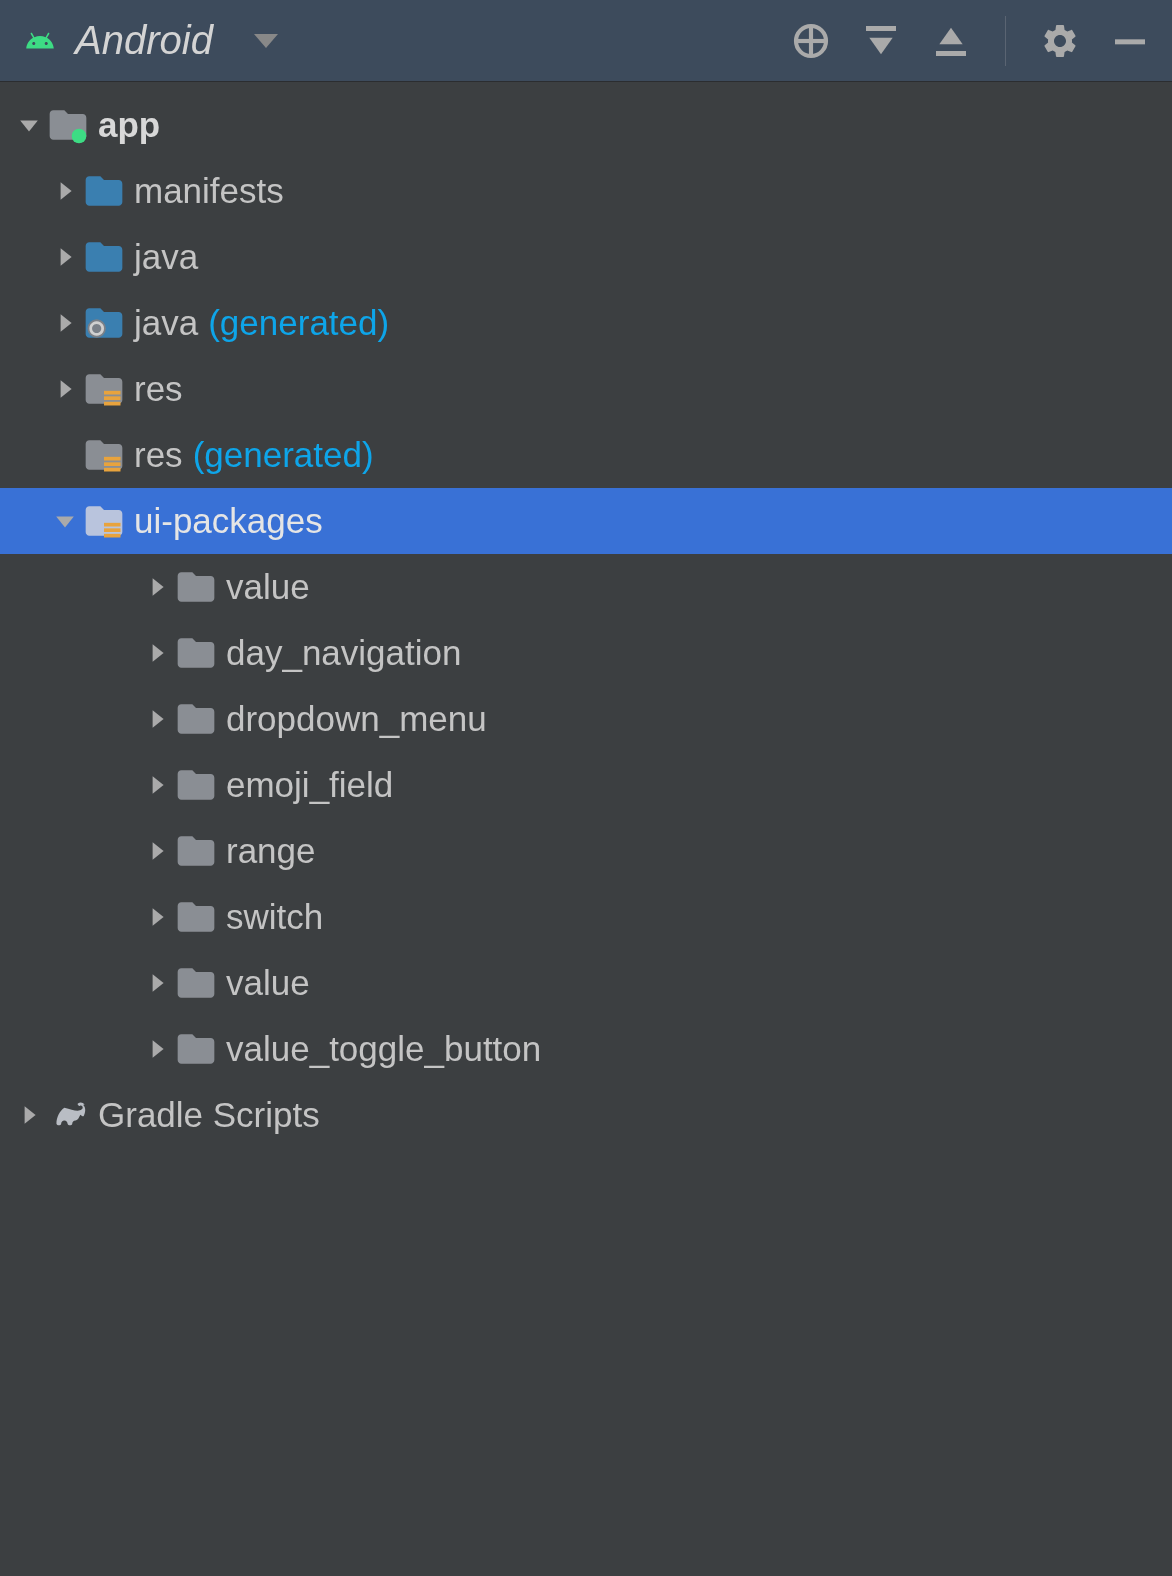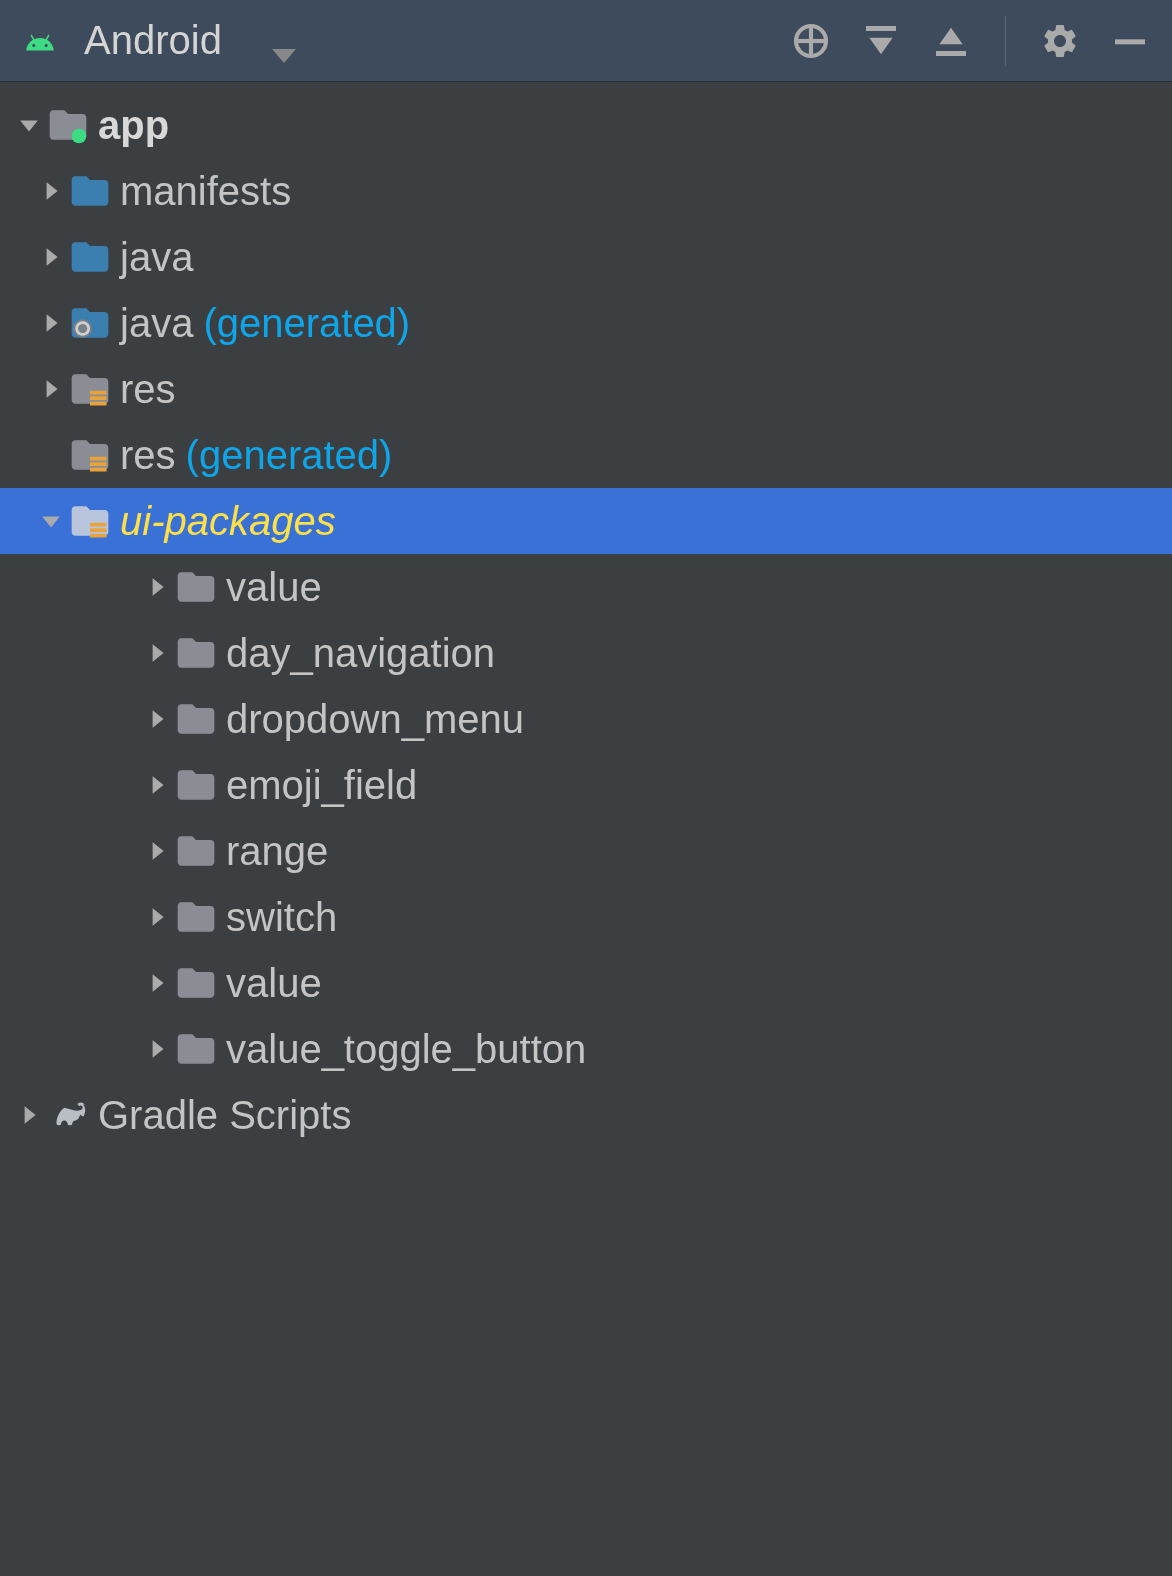--- a/index.html
+++ b/index.html
@@ -18,22 +18,23 @@
     .header {
       background: #3d4b5c;
       height: 82px;
       display: flex;
       align-items: center;
       padding: 0 20px;
       border-bottom: 1px solid #2b2d30;
     }
     .header-left {
       display: flex;
-      align-items: flex-end;
-      gap: 24px;
+      align-items: center;
+      gap: 15px;
+      font-style: italic;
     }
     .android-icon {
       width: 40px;
       height: 40px;
       display: flex;
       align-items: center;
       justify-content: center;
     }
     .header-title {
       color: #d4d4d4;
@@ -75,22 +76,21 @@
       display: flex;
       align-items: center;
       height: 66px;
       padding-left: 12px;
       cursor: pointer;
     }
     .tree-row.selected {
       background: #3971d6;
     }
     .tree-row.selected .label {
-      color: #fde047;
-      font-style: italic;
+      color: #e5e5e5;
     }
     .chevron {
       width: 34px;
       height: 34px;
       display: flex;
       align-items: center;
       justify-content: center;
       flex-shrink: 0;
     }
     .chevron-spacer {
@@ -112,35 +112,35 @@
     .gradle-icon {
       width: 44px;
       height: 44px;
       margin-right: 8px;
       flex-shrink: 0;
       display: flex;
       align-items: center;
       justify-content: center;
     }
     .label {
-      font-size: 40px;
+      font-size: 35px;
       color: #c4c4c4;
       white-space: nowrap;
       text-align: right;
     }
     .label.bold {
       font-weight: 700;
       color: #d8d8d8;
     }
     .label-suffix {
       color: #0ea5e9;
       margin-left: 10px;
     }
     .indent-0 { padding-left: 12px; }
-    .indent-1 { padding-left: 34px; }
+    .indent-1 { padding-left: 48px; }
     .indent-2 { padding-left: 140px; }
   </style>
 </head>
 <body>
 
 <div class="header">
   <div class="header-left">
     <span class="android-icon">
       <svg viewBox="0 0 24 24" width="40" height="30" fill="#3ddc84">
         <path d="M17.6 9.48l1.84-3.18c.16-.31.04-.69-.26-.85-.29-.15-.65-.06-.83.22l-1.88 3.24c-2.86-1.21-6.08-1.21-8.94 0L5.65 5.67c-.19-.29-.58-.38-.87-.2-.28.18-.37.54-.22.83L6.4 9.48C3.3 11.25 1.28 14.44 1 18h22c-.28-3.56-2.3-6.75-5.4-8.52zM7 15.25c-.69 0-1.25-.56-1.25-1.25s.56-1.25 1.25-1.25 1.25.56 1.25 1.25-.56 1.25-1.25 1.25zm10 0c-.69 0-1.25-.56-1.25-1.25s.56-1.25 1.25-1.25 1.25.56 1.25 1.25-.56 1.25-1.25 1.25z"></path>

